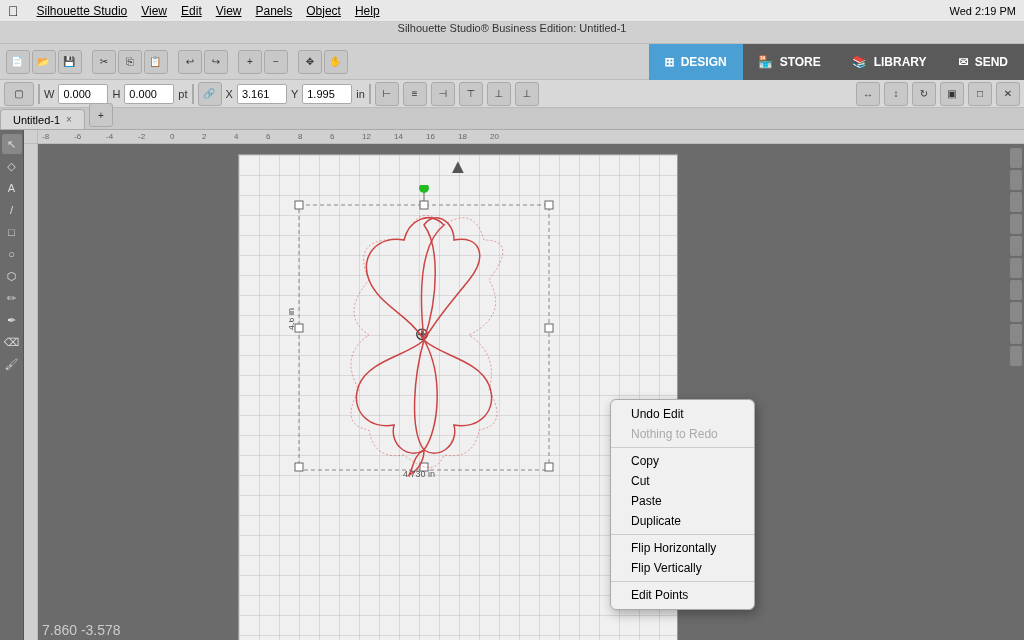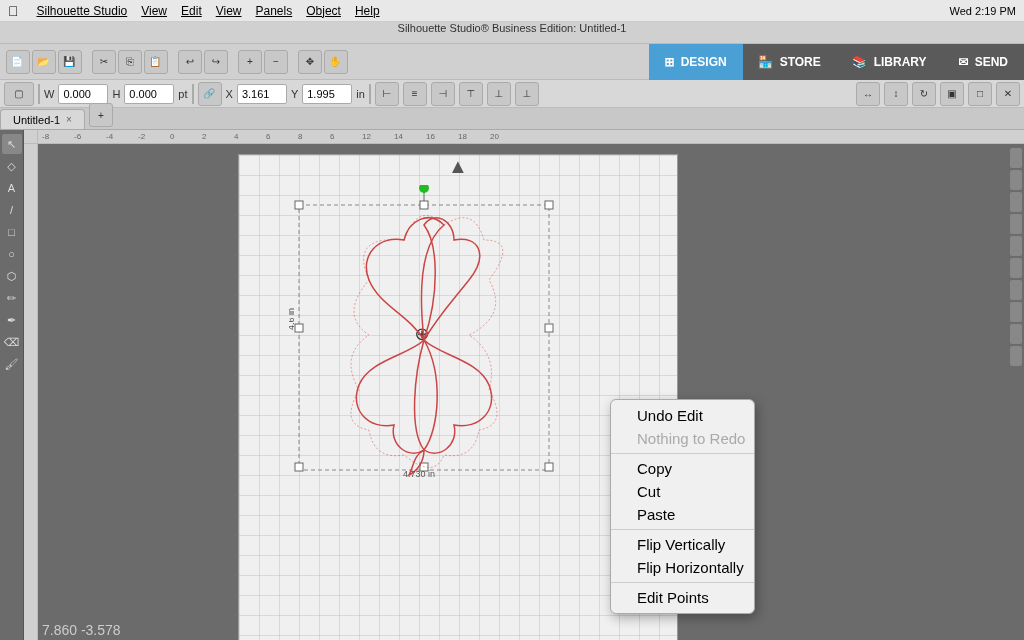--- a/index.html
+++ b/index.html
@@ -291,22 +291,22 @@
       width: 145px;
       background: #f0f0f0;
       border: 1px solid #aaa;
       border-radius: 6px;
       box-shadow: 2px 4px 12px rgba(0,0,0,0.3);
       z-index: 200;
       padding: 4px 0;
       overflow: hidden;
     }
     .menu-item {
-      padding: 3px 26px;
-      font-size: 15px;
+      padding: 3px 20px;
+      font-size: 12px;
       color: #000;
       cursor: pointer;
       white-space: nowrap;
     }
     .menu-item.disabled {
       color: #aaa;
       cursor: default;
     }
     .menu-separator {
       height: 1px;
@@ -544,23 +544,24 @@
           </div>
         </div>
 
         <div class="context-menu">
           <div class="menu-item">Undo Edit</div>
           <div class="menu-item disabled">Nothing to Redo</div>
           <div class="menu-separator"></div>
           <div class="menu-item">Copy</div>
           <div class="menu-item">Cut</div>
           <div class="menu-item">Paste</div>
+          <div class="menu-item">Duplicate</div>
           <div class="menu-separator"></div>
+          <div class="menu-item">Flip Horizontally</div>
           <div class="menu-item">Flip Vertically</div>
-          <div class="menu-item">Flip Horizontally</div>
           <div class="menu-separator"></div>
           <div class="menu-item">Edit Points</div>
 
         </div>
 
         <div class="coords-display">
           <span>7.860  -3.578</span>
         </div>
 
       </div>

